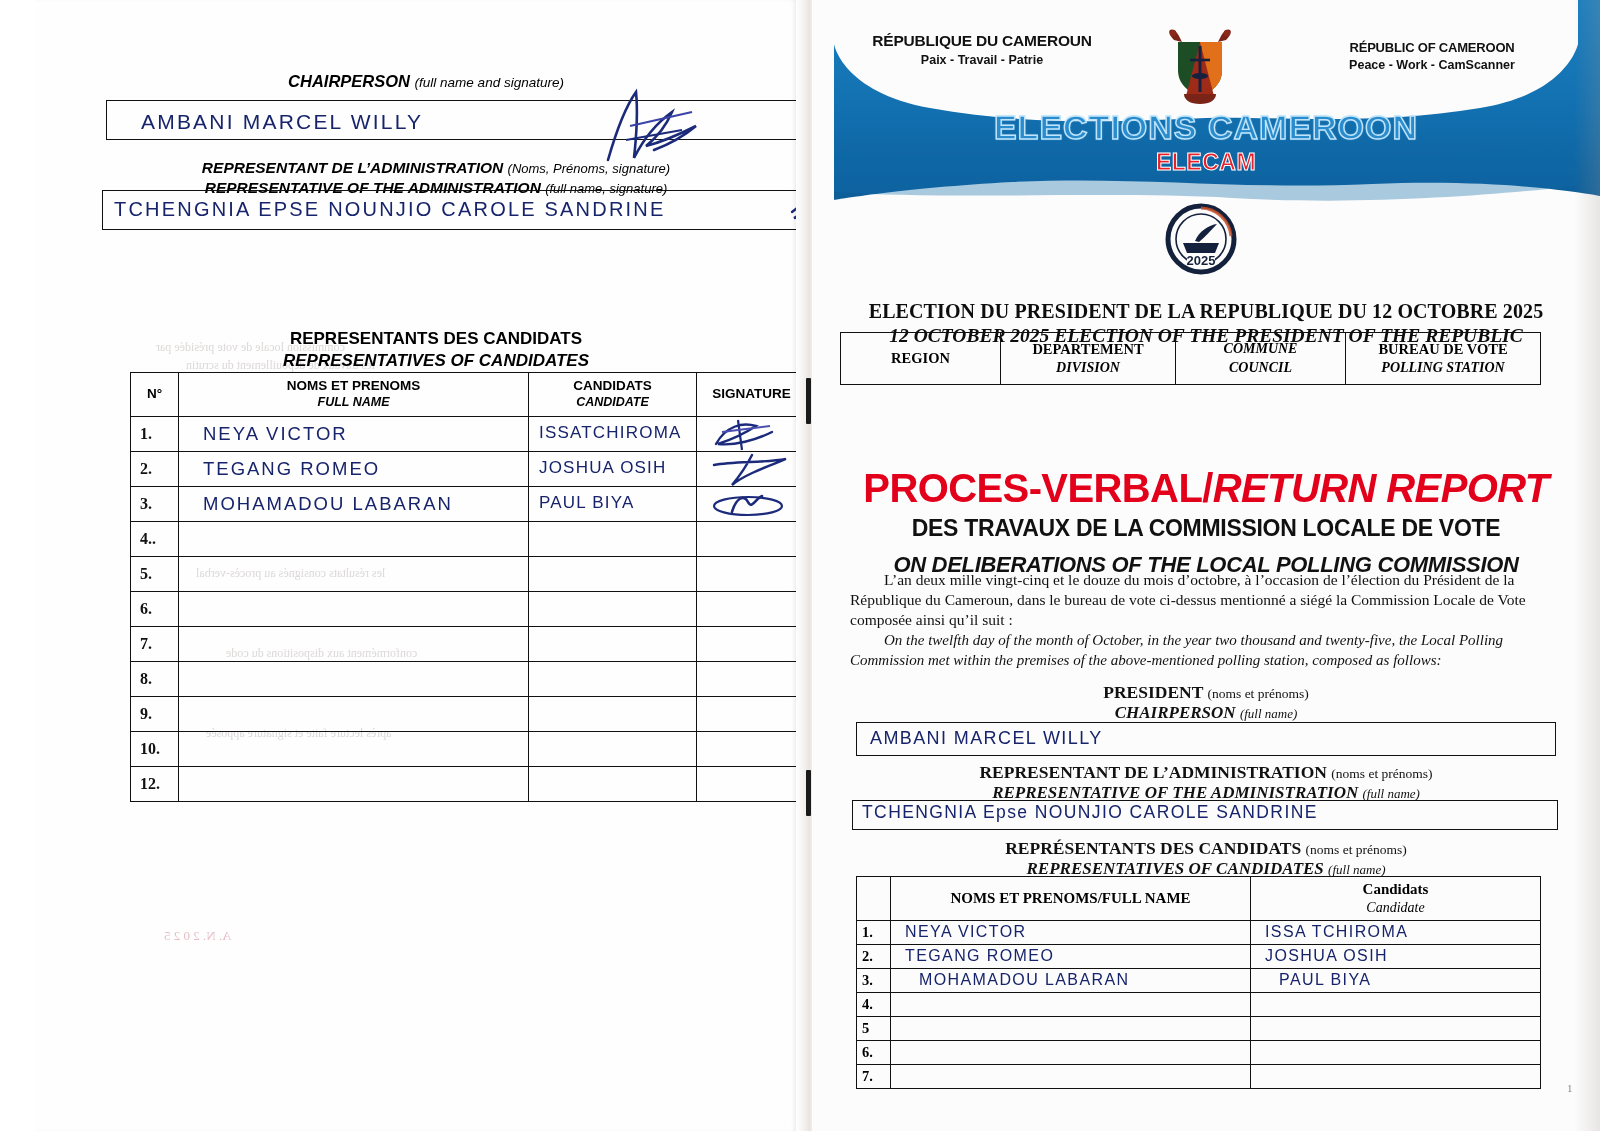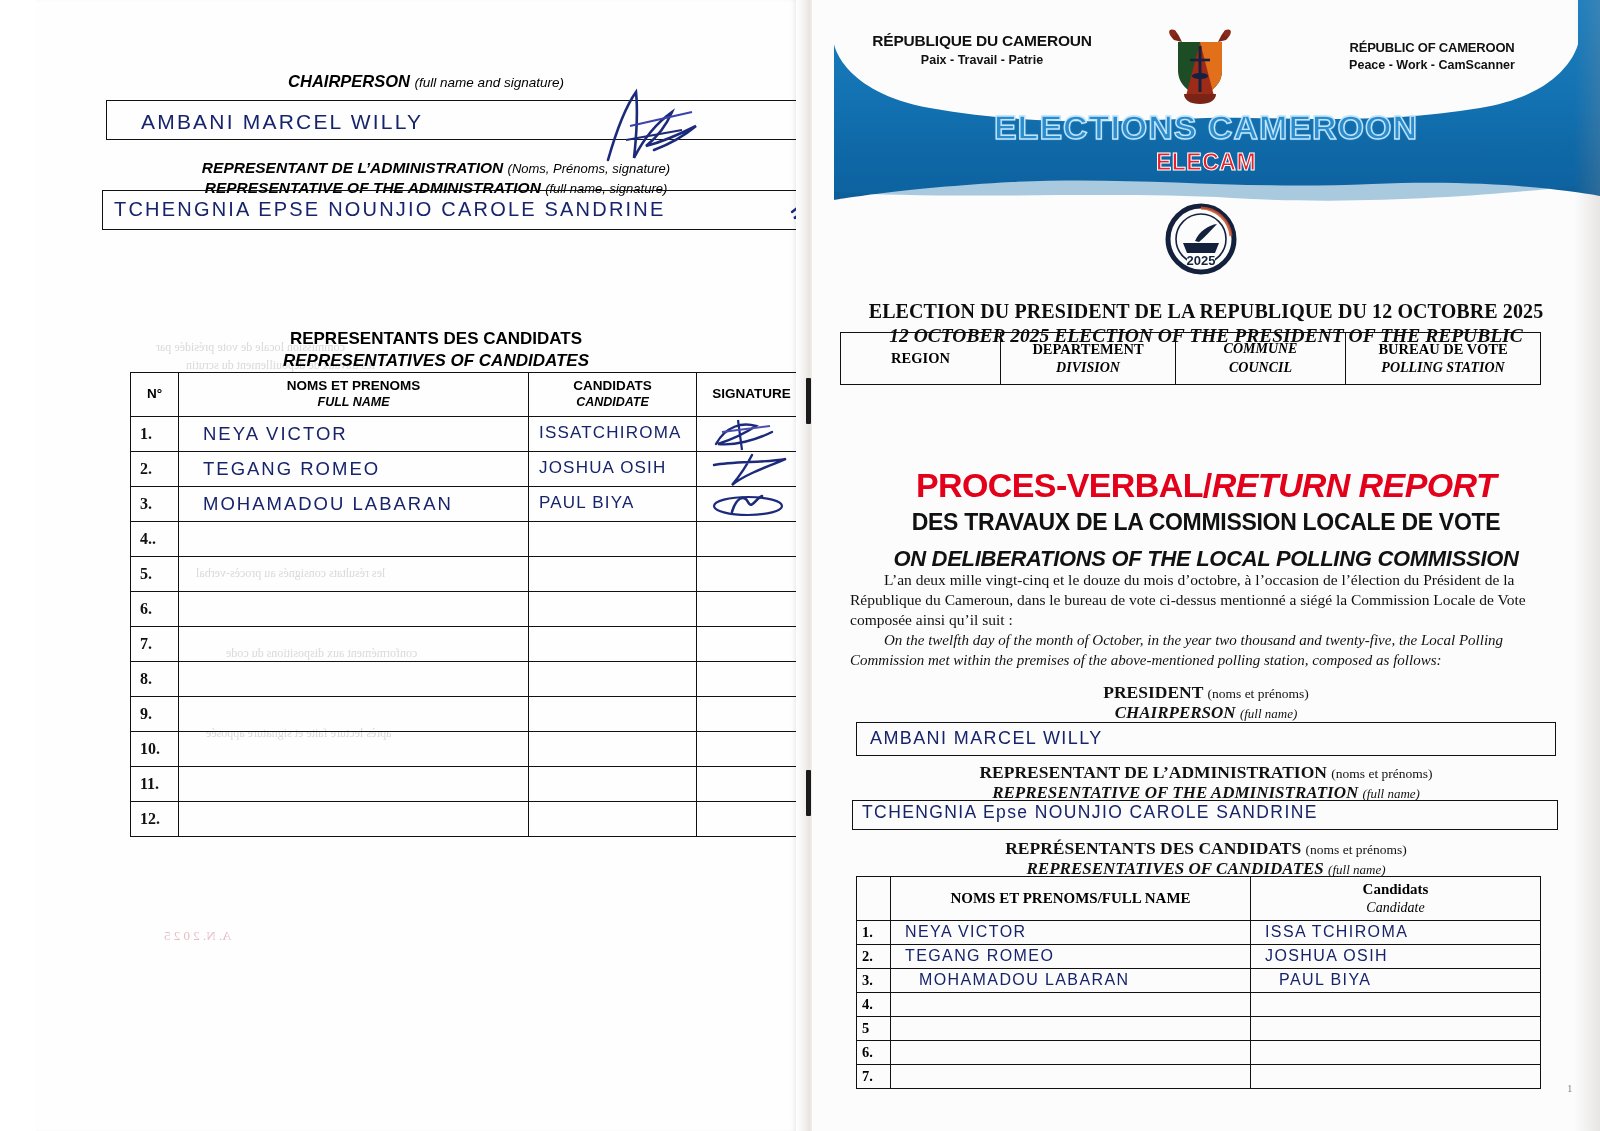--- a/index.html
+++ b/index.html
@@ -185,21 +185,21 @@
     font-size:16px; letter-spacing:1.3px; padding-left:10px; line-height:1.35;
   }
   .lochand.small { font-size:14px; letter-spacing:.6px; }
   .lochand.tiny { font-size:13.5px; letter-spacing:.4px; }
 
   .r-pv-title {
     position:absolute; left:20px; top:466px; width:748px; text-align:center;
   }
   .r-pv-title .red {
     font-family:"Liberation Sans", sans-serif;
-    font-size:34px; font-weight:bold; color:#e2001a; letter-spacing:-.6px;
+    font-size:40px; font-weight:bold; color:#e2001a; letter-spacing:-.6px;
   }
   .r-pv-title .red i { font-style:italic; }
   .r-pv-title .blk1 {
     font-family:"Liberation Sans", sans-serif;
     font-size:23px; font-weight:bold; color:#111; margin-top:4px; letter-spacing:-.3px;
   }
   .r-pv-title .blk2 {
     font-family:"Liberation Sans", sans-serif;
     font-size:22px; font-weight:bold; font-style:italic; color:#111; margin-top:10px; letter-spacing:-.3px;
   }
@@ -429,26 +429,20 @@
               <td class="cell"></td>
               <td class="cell"></td>
             </tr>
             <tr>
               <td class="num">10.</td>
               <td class="cell"></td>
               <td class="cell"></td>
               <td class="cell"></td>
             </tr>
             <tr>
-              <td class="num">11.</td>
-              <td class="cell"></td>
-              <td class="cell"></td>
-              <td class="cell"></td>
-            </tr>
-            <tr>
               <td class="num">12.</td>
               <td class="cell"></td>
               <td class="cell"></td>
               <td class="cell"></td>
             </tr>
           </tbody>
       </table>
 
       <div class="pg-num-left">8</div>
     </div>

